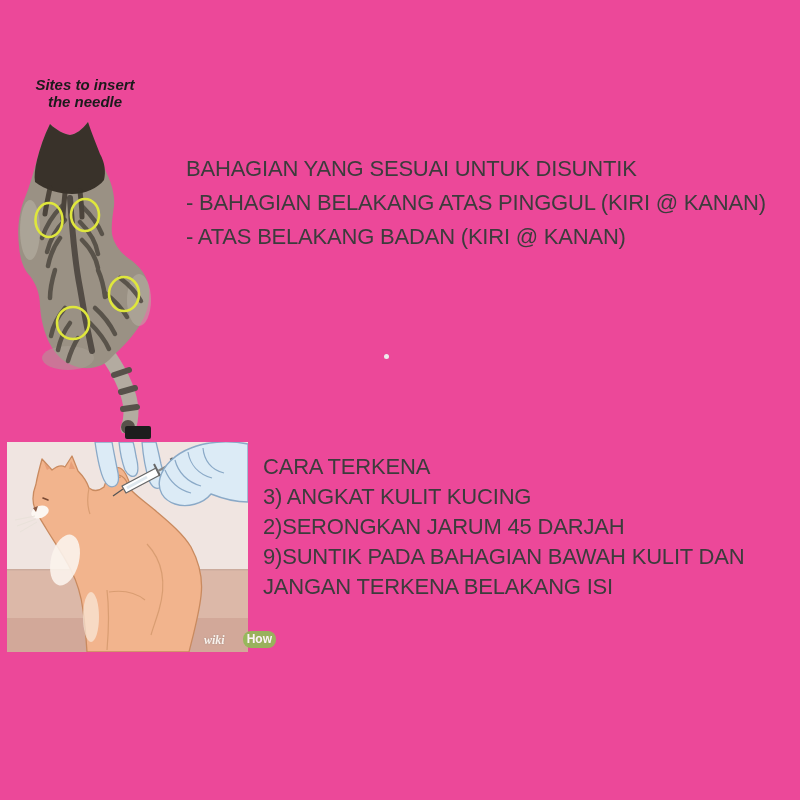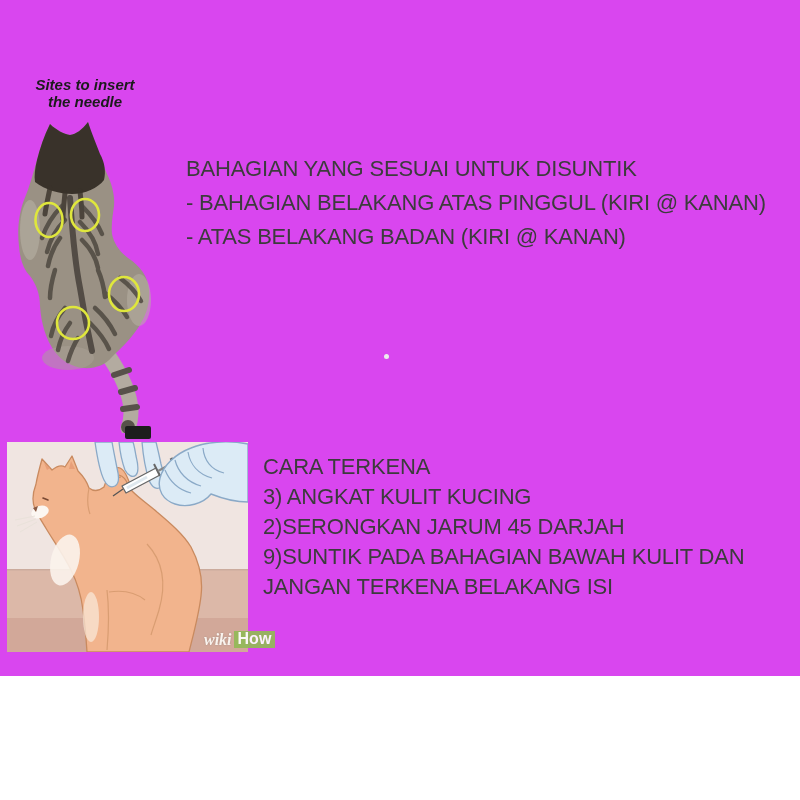--- a/index.html
+++ b/index.html
@@ -1,21 +1,21 @@
 <!DOCTYPE html>
 <html><head>
 <meta charset="utf-8">
 <style>
   * { margin: 0; padding: 0; box-sizing: border-box; }
   html, body { background: #ffffff; }
   .page {
     position: relative;
     width: 800px;
-    height: 676px;
-    background: #d946ef;
+    height: 800px;
+    background: #ec4899;
     overflow: hidden;
     font-family: "Liberation Sans", sans-serif;
   }
   .caption {
     position: absolute;
     left: 24px;
     top: 76px;
     width: 122px;
     text-align: center;
     font-style: italic;
@@ -69,38 +69,38 @@
     letter-spacing: -0.2px;
     color: #3c3c3c;
     white-space: nowrap;
   }
   .wikihow-badge {
     position: absolute;
     left: 204px;
     top: 631px;
     display: flex;
     align-items: center;
-    gap: 2px;
-    font-size: 16px;
+    gap: 18px;
+    font-size: 12px;
     line-height: 14px;
   }
   .wikihow-badge .wiki {
     font-family: "Liberation Serif", serif;
     font-style: italic;
     font-weight: bold;
     color: #fefcf8;
     opacity: 0.9;
     text-shadow: 0 0 2px #a08b82;
   }
   .wikihow-badge .how {
     background: #93ba57;
     color: #ffffff;
     font-weight: bold;
     padding: 1px 4px 2px 4px;
-    border-radius: 0;
+    border-radius: 8px;
     opacity: 0.92;
   }
   .faint-dot {
     position: absolute;
     left: 384px;
     top: 354px;
     width: 5px;
     height: 5px;
     border-radius: 50%;
     background: #ececec;

